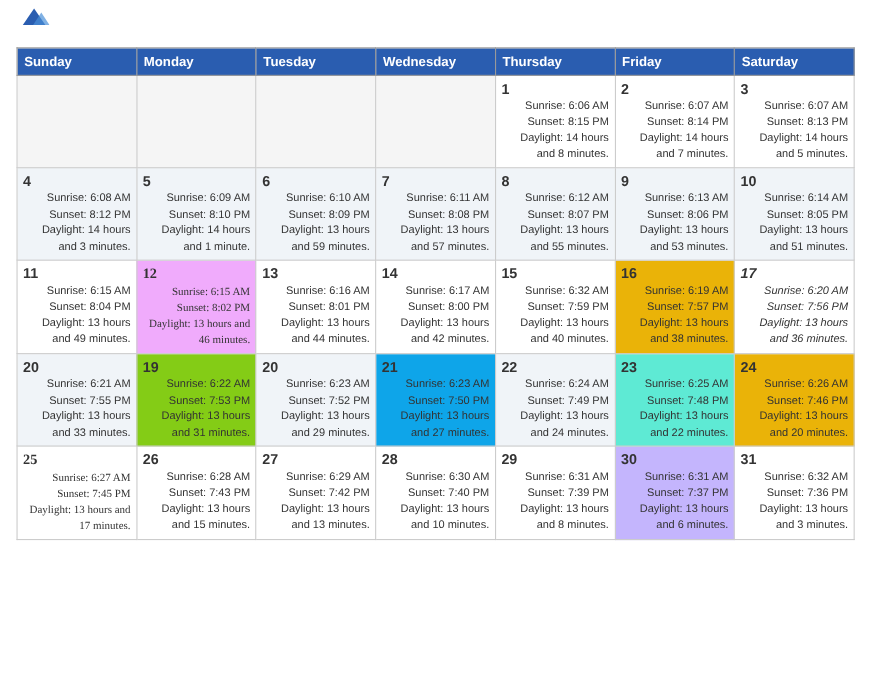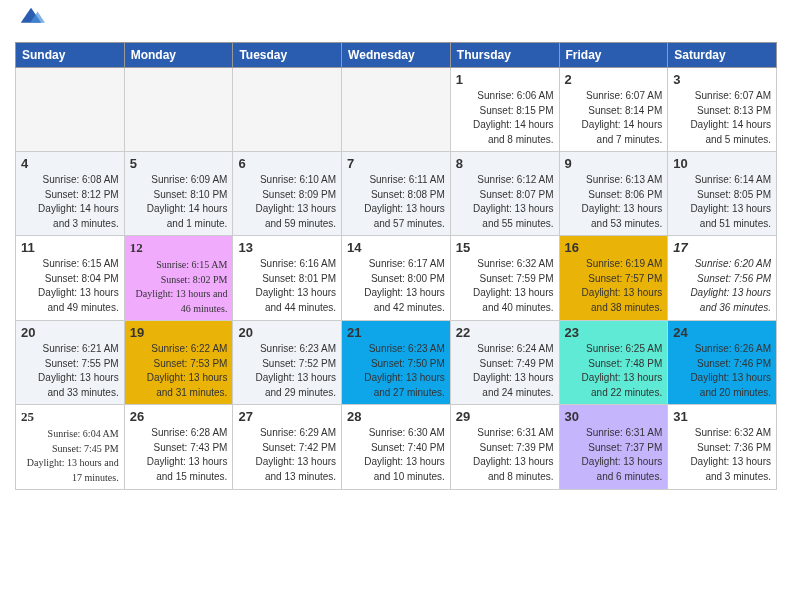--- a/index.html
+++ b/index.html
@@ -188,21 +188,21 @@
           </td>
         </tr>
         <tr>
           <td style="background: rgb(240, 244, 248);">
             <span class="day-num">20</span>
             <div class="day-info">Sunrise: 6:21 AM
 Sunset: 7:55 PM
 Daylight: 13 hours
 and 33 minutes.</div>
           </td>
-          <td style="background: #eab308;">
+          <td style="background: #84cc16;">
             <span class="day-num">19</span>
             <div class="day-info">Sunrise: 6:22 AM
 Sunset: 7:53 PM
 Daylight: 13 hours
 and 31 minutes.</div>
           </td>
           <td style="background: rgb(240, 244, 248);">
             <span class="day-num">20</span>
             <div class="day-info">Sunrise: 6:23 AM
 Sunset: 7:52 PM
@@ -223,32 +223,32 @@
 Daylight: 13 hours
 and 24 minutes.</div>
           </td>
           <td style="background: #5eead4;">
             <span class="day-num">23</span>
             <div class="day-info">Sunrise: 6:25 AM
 Sunset: 7:48 PM
 Daylight: 13 hours
 and 22 minutes.</div>
           </td>
-          <td style="background: #0ea5e9;">
+          <td style="background: #eab308;">
             <span class="day-num">24</span>
             <div class="day-info">Sunrise: 6:26 AM
 Sunset: 7:46 PM
 Daylight: 13 hours
 and 20 minutes.</div>
           </td>
         </tr>
         <tr>
           <td style="background: rgb(255, 255, 255); font-family: Liberation Serif, serif;">
             <span class="day-num">25</span>
-            <div class="day-info">Sunrise: 6:04 AM
+            <div class="day-info">Sunrise: 6:27 AM
 Sunset: 7:45 PM
 Daylight: 13 hours
 and 17 minutes.</div>
           </td>
           <td style="background: rgb(255, 255, 255);">
             <span class="day-num">26</span>
             <div class="day-info">Sunrise: 6:28 AM
 Sunset: 7:43 PM
 Daylight: 13 hours
 and 15 minutes.</div>

